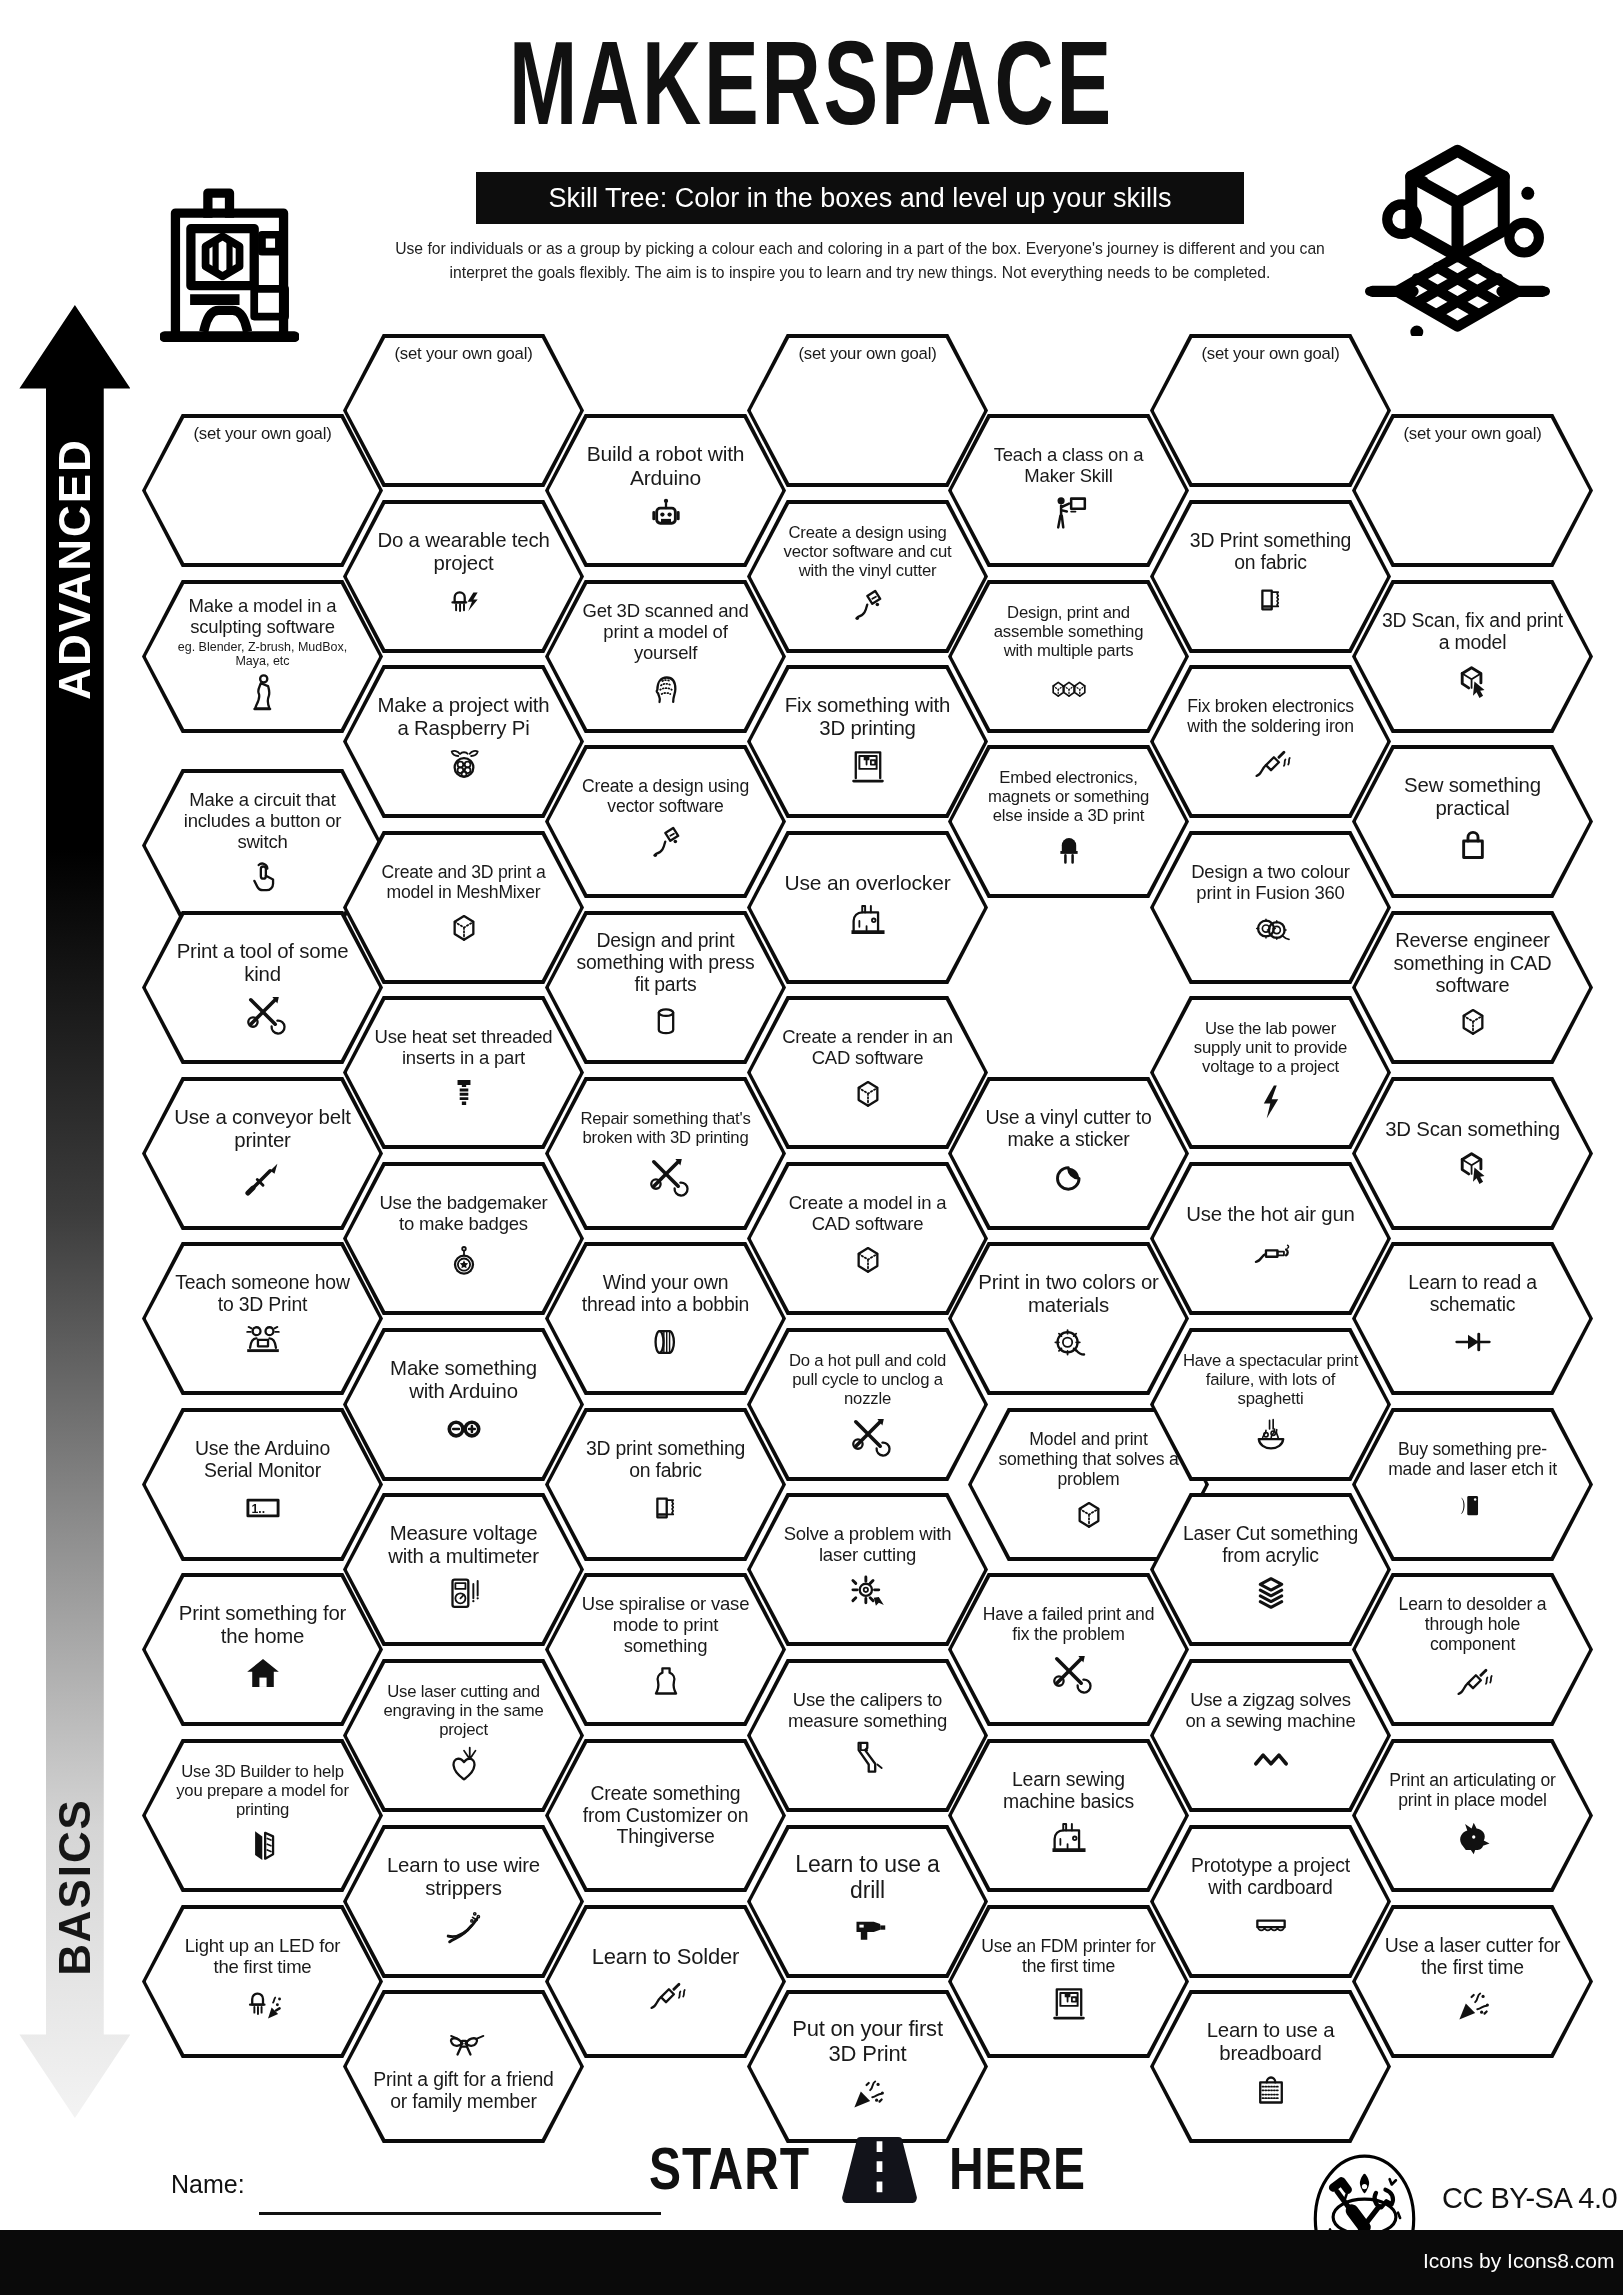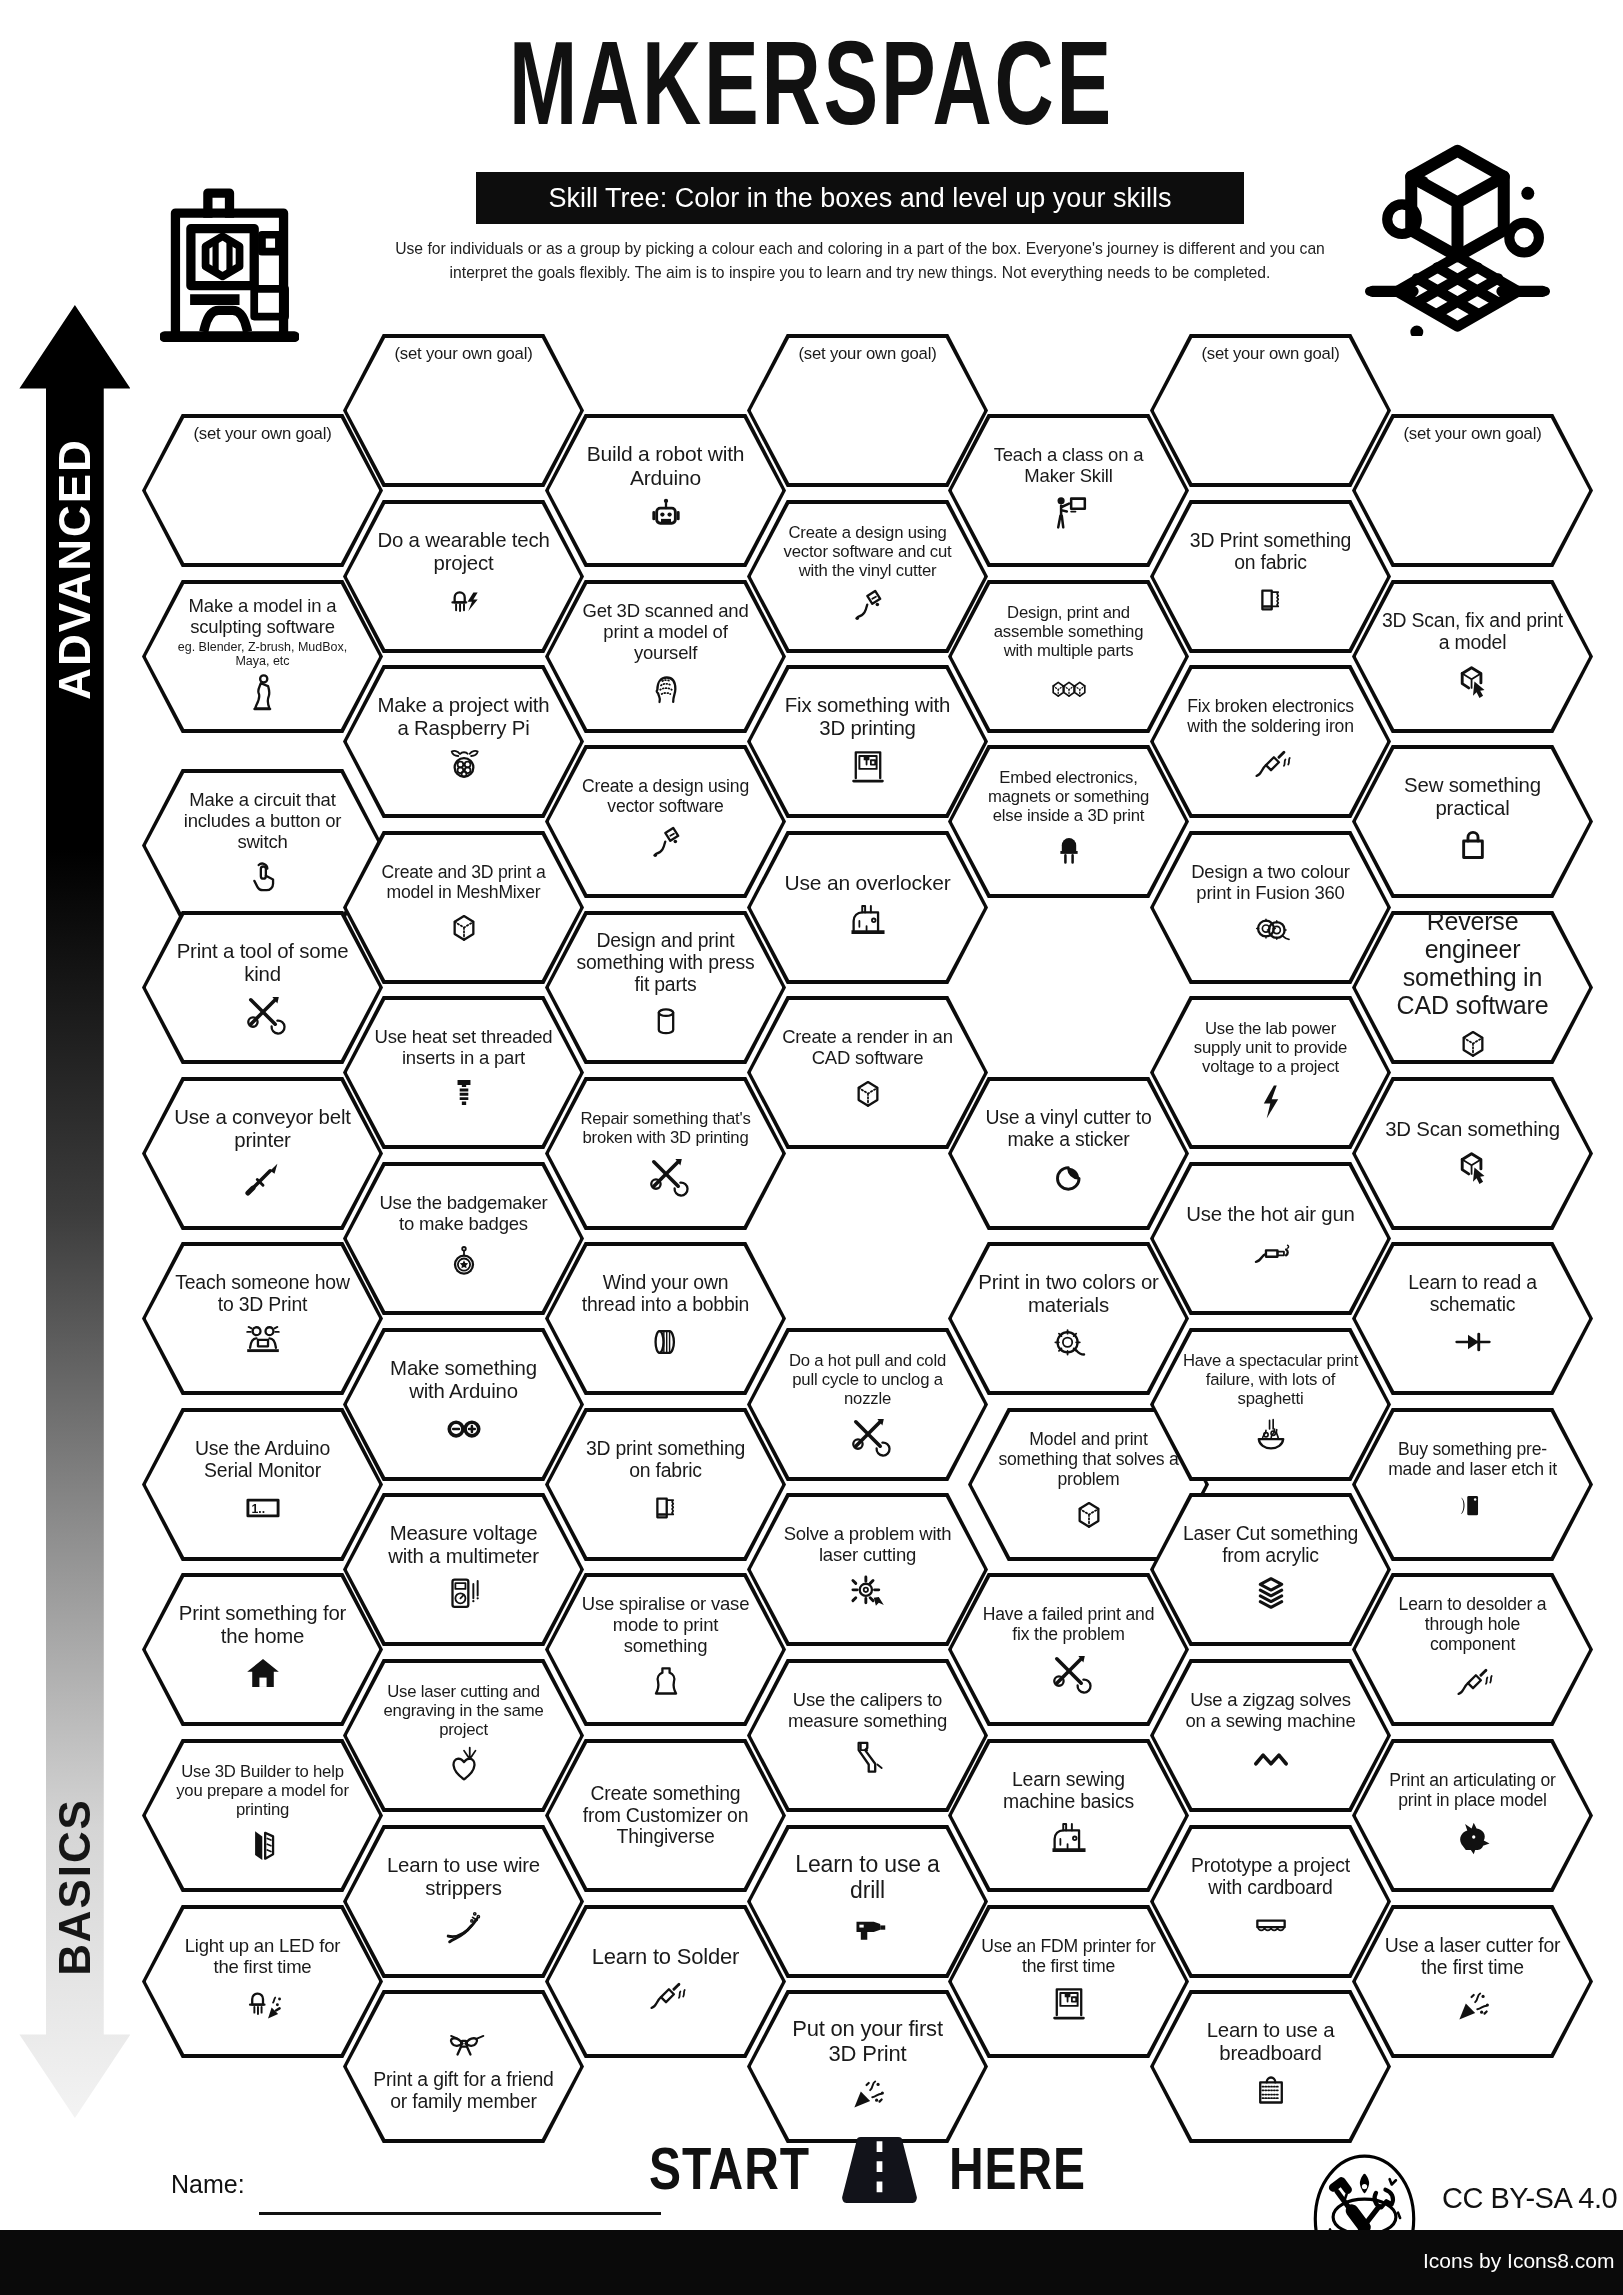--- a/index.html
+++ b/index.html
@@ -608,20 +608,33 @@
         <div class="hex-content">
           <div class="hex-label" style="font-size: 18.5px;">Create a render in an CAD software</div>
           <div class="hex-icon"><svg viewBox="0 0 64 64">
               <g fill="none" stroke="#111" stroke-width="3.2" stroke-linecap="round" stroke-linejoin="round">
                 <path d="M32 14l13 8v17l-13 8-13-8V22z"></path>
                 <path d="M19 22l13 8 13-8M32 30v17" stroke-dasharray="2 3" stroke-width="2.5"></path>
               </g>
             </svg></div>
         </div>
       </div>
+      <div class="hex" style="left: 747px; top: 1162px;">
+        <div class="hex-border"></div>
+        <div class="hex-in"></div>
+        <div class="hex-content">
+          <div class="hex-label" style="font-size: 18.5px;">Create a model in a CAD software</div>
+          <div class="hex-icon"><svg viewBox="0 0 64 64">
+              <g fill="none" stroke="#111" stroke-width="3.2" stroke-linecap="round" stroke-linejoin="round">
+                <path d="M32 14l13 8v17l-13 8-13-8V22z"></path>
+                <path d="M19 22l13 8 13-8M32 30v17" stroke-dasharray="2 3" stroke-width="2.5"></path>
+              </g>
+            </svg></div>
+        </div>
+      </div>
       <div class="hex" style="left: 747px; top: 1328px;">
         <div class="hex-border"></div>
         <div class="hex-in"></div>
         <div class="hex-content">
           <div class="hex-label" style="font-size: 16.7px;">Do a hot pull and cold pull cycle to unclog a nozzle</div>
           <div class="hex-icon"><svg viewBox="0 0 64 64">
               <g fill="none" stroke="#111" stroke-width="3.2" stroke-linecap="round" stroke-linejoin="round">
                 <path d="M15 49L49 15" stroke-width="5"></path>
                 <circle cx="18" cy="46" r="6.5"></circle>
                 <path d="M45 11h9l-2 9z" fill="#111" stroke="none"></path>
@@ -1008,21 +1021,21 @@
                 <path d="M19 25h26v23H19z" stroke-width="4"></path>
                 <path d="M25 25v-5a7 7 0 0 1 14 0v5" stroke-width="4"></path>
               </g>
             </svg></div>
         </div>
       </div>
       <div class="hex" style="left: 1352px; top: 911px;">
         <div class="hex-border"></div>
         <div class="hex-in"></div>
         <div class="hex-content">
-          <div class="hex-label" style="font-size: 25px;">Reverse engineer something in CAD software</div>
+          <div class="hex-label" style="font-size: 20px;">Reverse engineer something in CAD software</div>
           <div class="hex-icon"><svg viewBox="0 0 64 64">
               <g fill="none" stroke="#111" stroke-width="3.2" stroke-linecap="round" stroke-linejoin="round">
                 <path d="M32 14l13 8v17l-13 8-13-8V22z"></path>
                 <path d="M19 22l13 8 13-8M32 30v17" stroke-dasharray="2 3" stroke-width="2.5"></path>
               </g>
             </svg></div>
         </div>
       </div>
       <div class="hex" style="left: 1352px; top: 1077px;">
         <div class="hex-border"></div>

